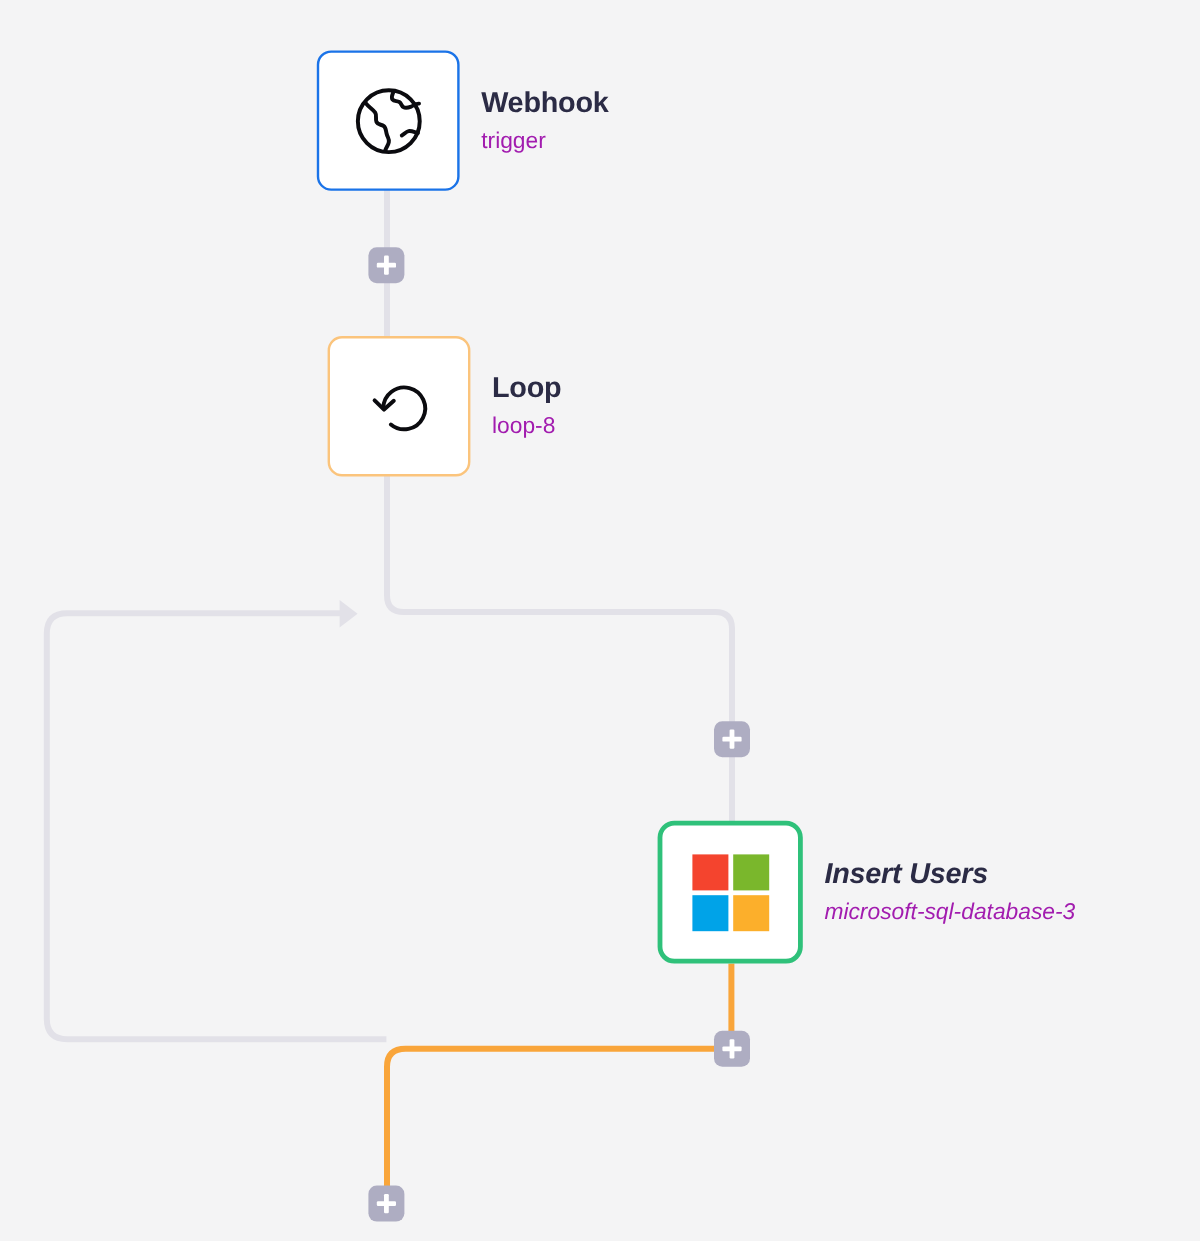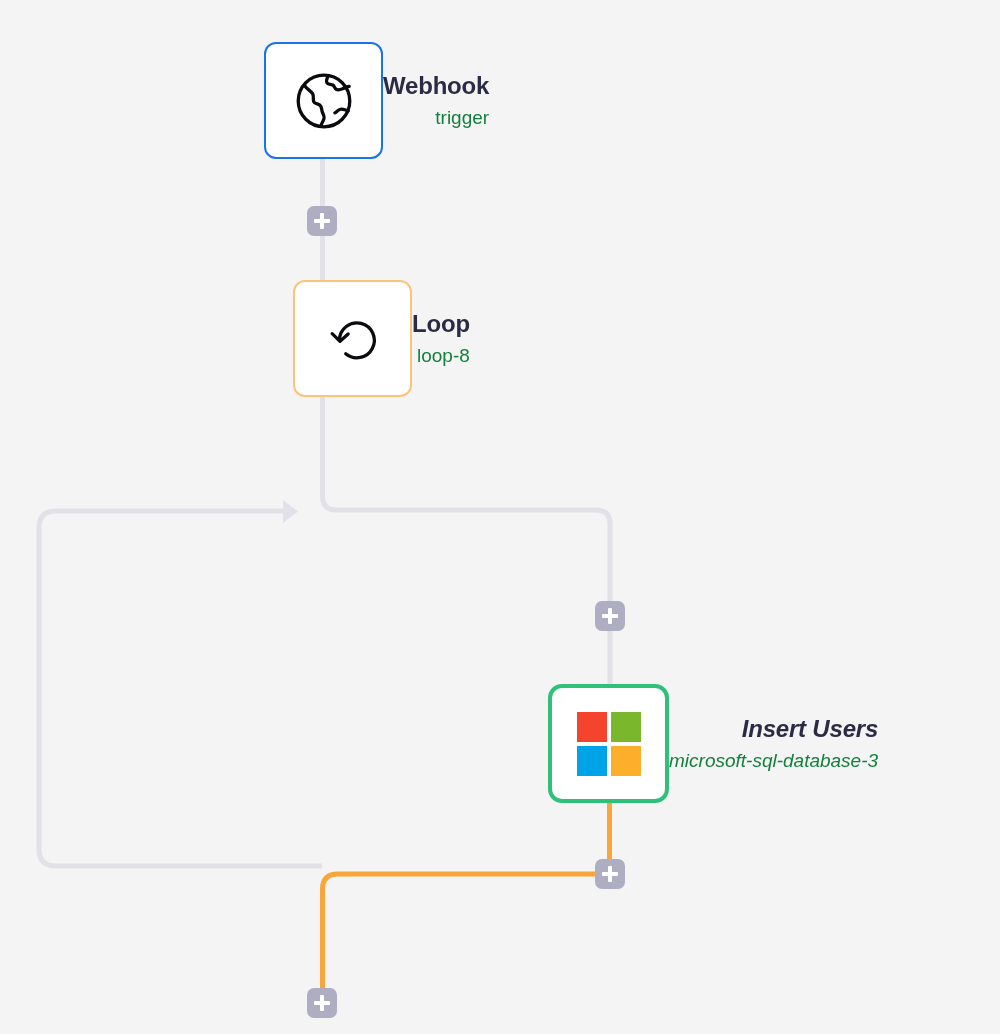--- a/index.html
+++ b/index.html
@@ -50,38 +50,38 @@
   .node-card.loop-card {
     border: 2px solid #fbc47c;
   }
   .node-card.db-card {
     border: 4px solid #2fc17a;
     border-radius: 14px;
     width: 121px;
     height: 119px;
   }
   .node-labels {
+    margin-left: 18px;
     display: flex;
     flex-direction: column;
     justify-content: center;
-    align-items: flex-end;
   }
   .node-title {
     font-size: 24px;
     font-weight: bold;
     color: #2b2b45;
     letter-spacing: -0.2px;
     line-height: 1.15;
     white-space: nowrap;
   }
   .node-subtitle {
     margin-top: 7px;
     font-size: 19px;
     font-weight: normal;
-    color: #15803d;
+    color: #a21caf;
     line-height: 1.15;
     white-space: nowrap;
   }
 
   
   .plus-btn {
     position: absolute;
     width: 30px;
     height: 30px;
     border-radius: 7px;
@@ -145,21 +145,21 @@
       </span>
     </div>
     <div class="node-labels">
       <div class="node-title">Webhook</div>
       <div class="node-subtitle">trigger</div>
     </div>
   </div>
 
   <div class="plus-btn" style="left:307px; top:206px;"></div>
 
-  <div class="node" style="left:268px; top:280px;padding-left:25px;">
+  <div class="node" style="left:248px; top:280px;padding-left:25px;">
     <div class="node-card loop-card">
       <span>
         <svg class="icon-svg" width="62" height="62" viewBox="0 0 64 64" fill="none" stroke="#0b0b0f" stroke-width="3.4" stroke-linecap="round" stroke-linejoin="round">
           <path d="M 18 33 A 18 18 0 1 1 24.5 47.2"></path>
           <polyline points="10.5,26.5 18.6,34.4 27,26.8"></polyline>
         </svg>
       </span>
     </div>
     <div class="node-labels">
       <div class="node-title">Loop</div>

